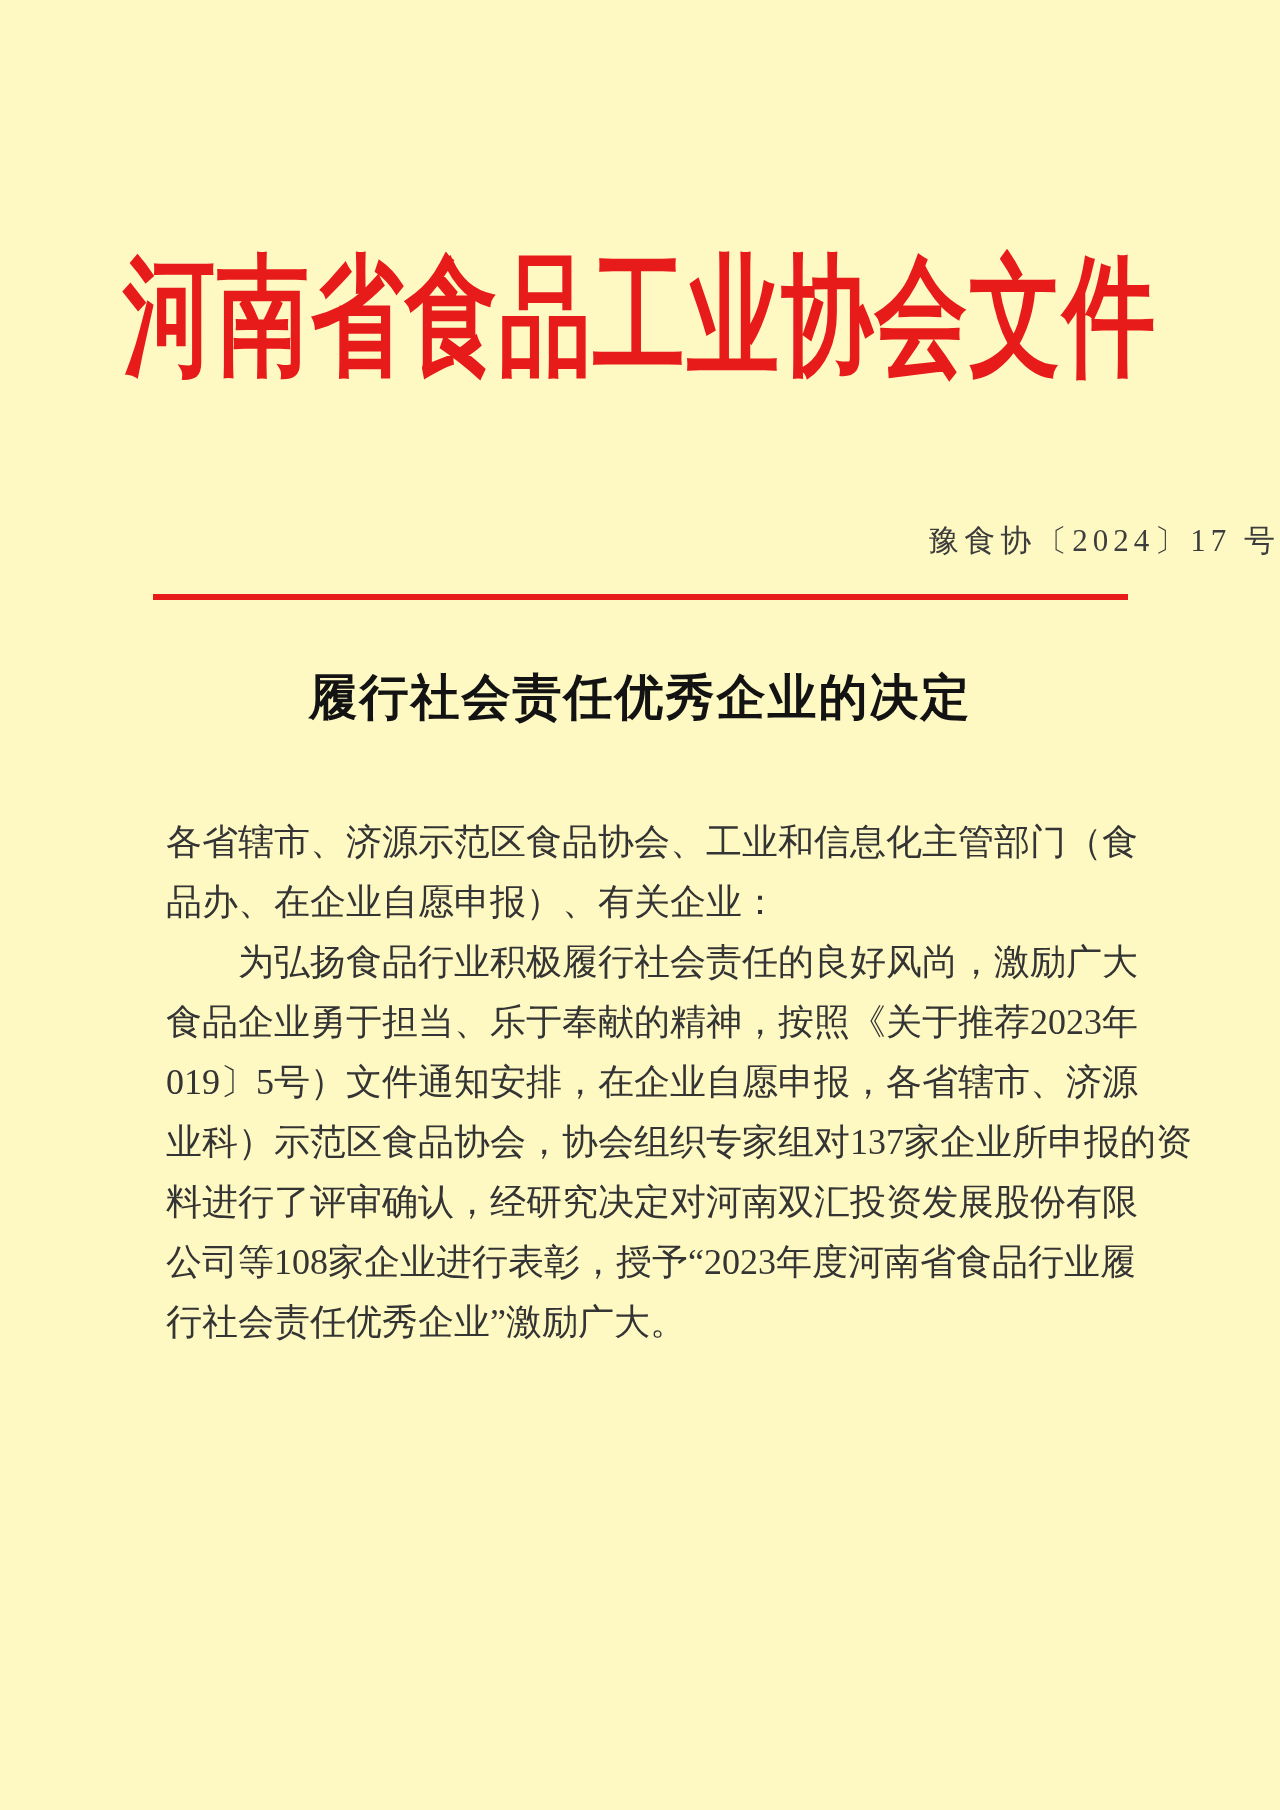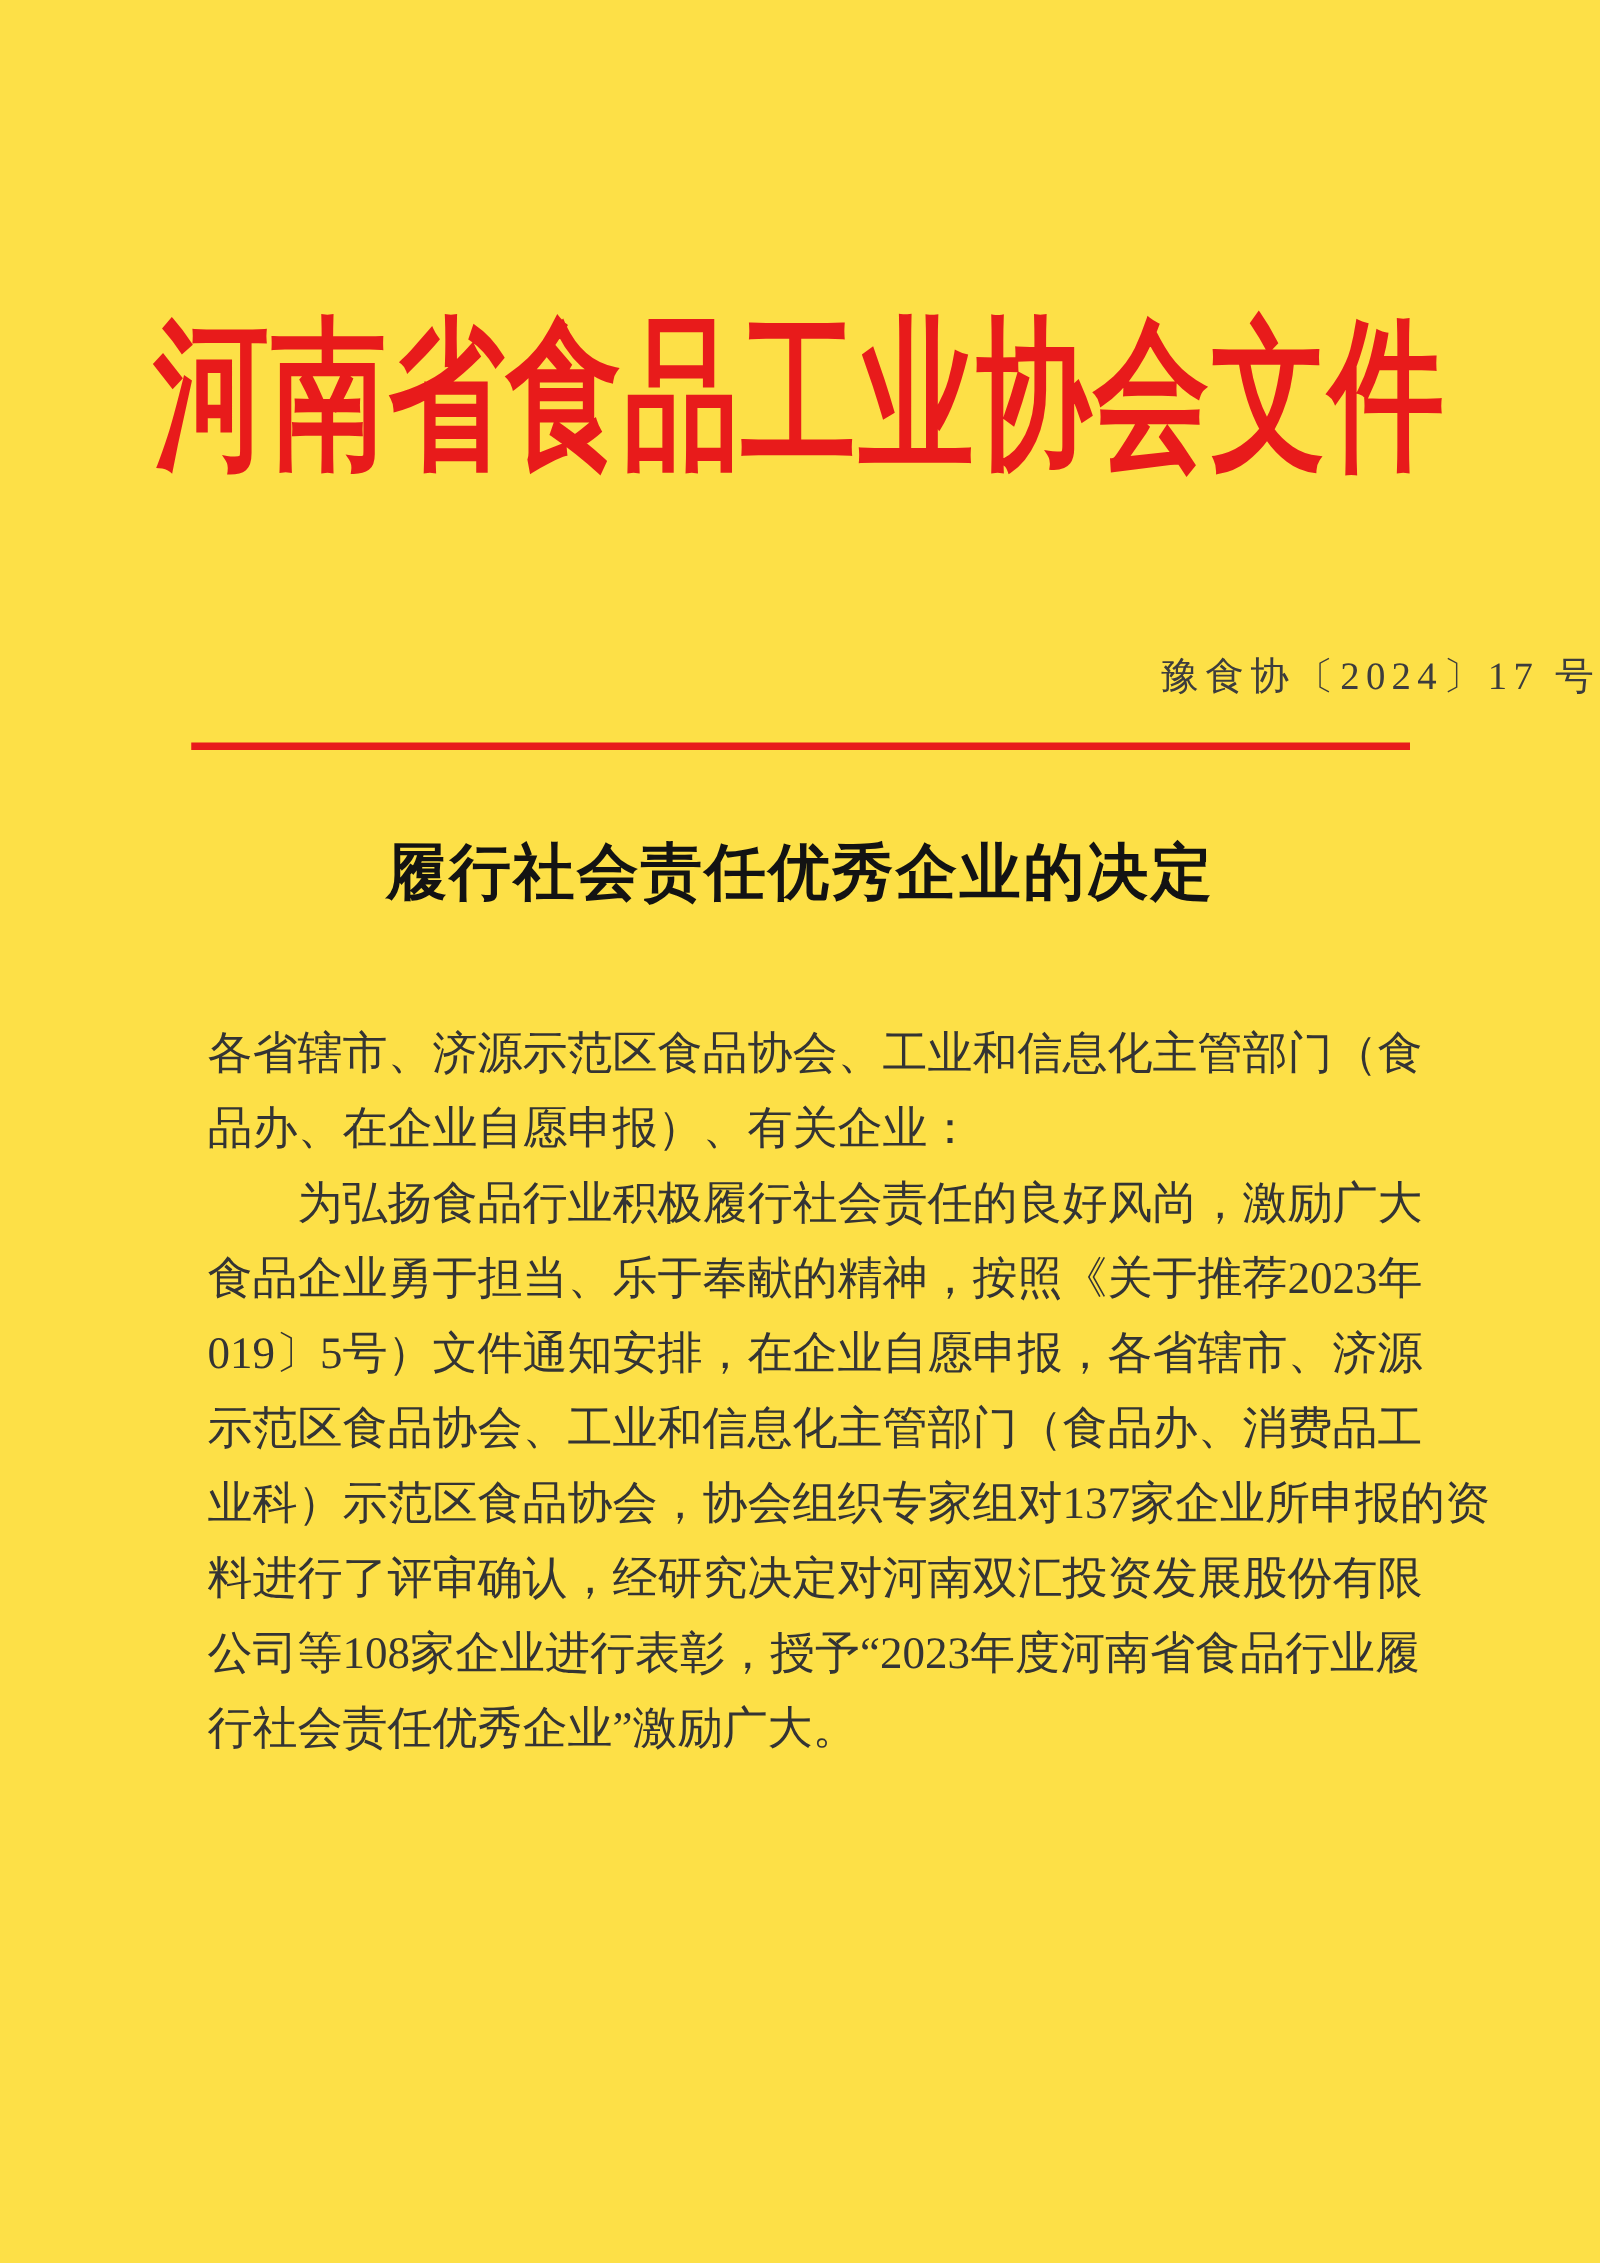--- a/index.html
+++ b/index.html
@@ -6,21 +6,21 @@
 
   html, body {
     background: #ffffff;
   }
 
   .page {
     position: relative;
     width: 1280px;
     height: 1810px;
     margin: 0 auto;
-    background: #fde047;
+    background: #fef9c3;
     overflow: hidden;
     font-family: "Liberation Serif", "DejaVu Serif", serif;
   }
 
   
   .org-title-wrap {
     height: 150px;
     margin-top: 242px;
     display: flex;
     align-items: center;
@@ -104,20 +104,19 @@
   <div class="doc-title">
     <div>履行社会责任优秀企业的决定</div>
   </div>
 
   <div class="body-text">
       <div class="body-line">各省辖市、济源示范区食品协会、工业和信息化主管部门（食</div>
       <div class="body-line no-fill">品办、在企业自愿申报）、有关企业：</div>
       <div class="body-line indent">为弘扬食品行业积极履行社会责任的良好风尚，激励广大</div>
       <div class="body-line">食品企业勇于担当、乐于奉献的精神，按照《关于推荐2023年</div>
       <div class="body-line">019〕5号）文件通知安排，在企业自愿申报，各省辖市、济源</div>
-      <div class="body-line">示范区食品协会、工业和信息化主管部门（食品办、消费品工</div>
       <div class="body-line">业科）示范区食品协会，协会组织专家组对137家企业所申报的资</div>
       <div class="body-line">料进行了评审确认，经研究决定对河南双汇投资发展股份有限</div>
       <div class="body-line">公司等108家企业进行表彰，授予“2023年度河南省食品行业履</div>
       <div class="body-line no-fill">行社会责任优秀企业”激励广大。</div>
     </div>
 
 </div>
 
 </body></html>

